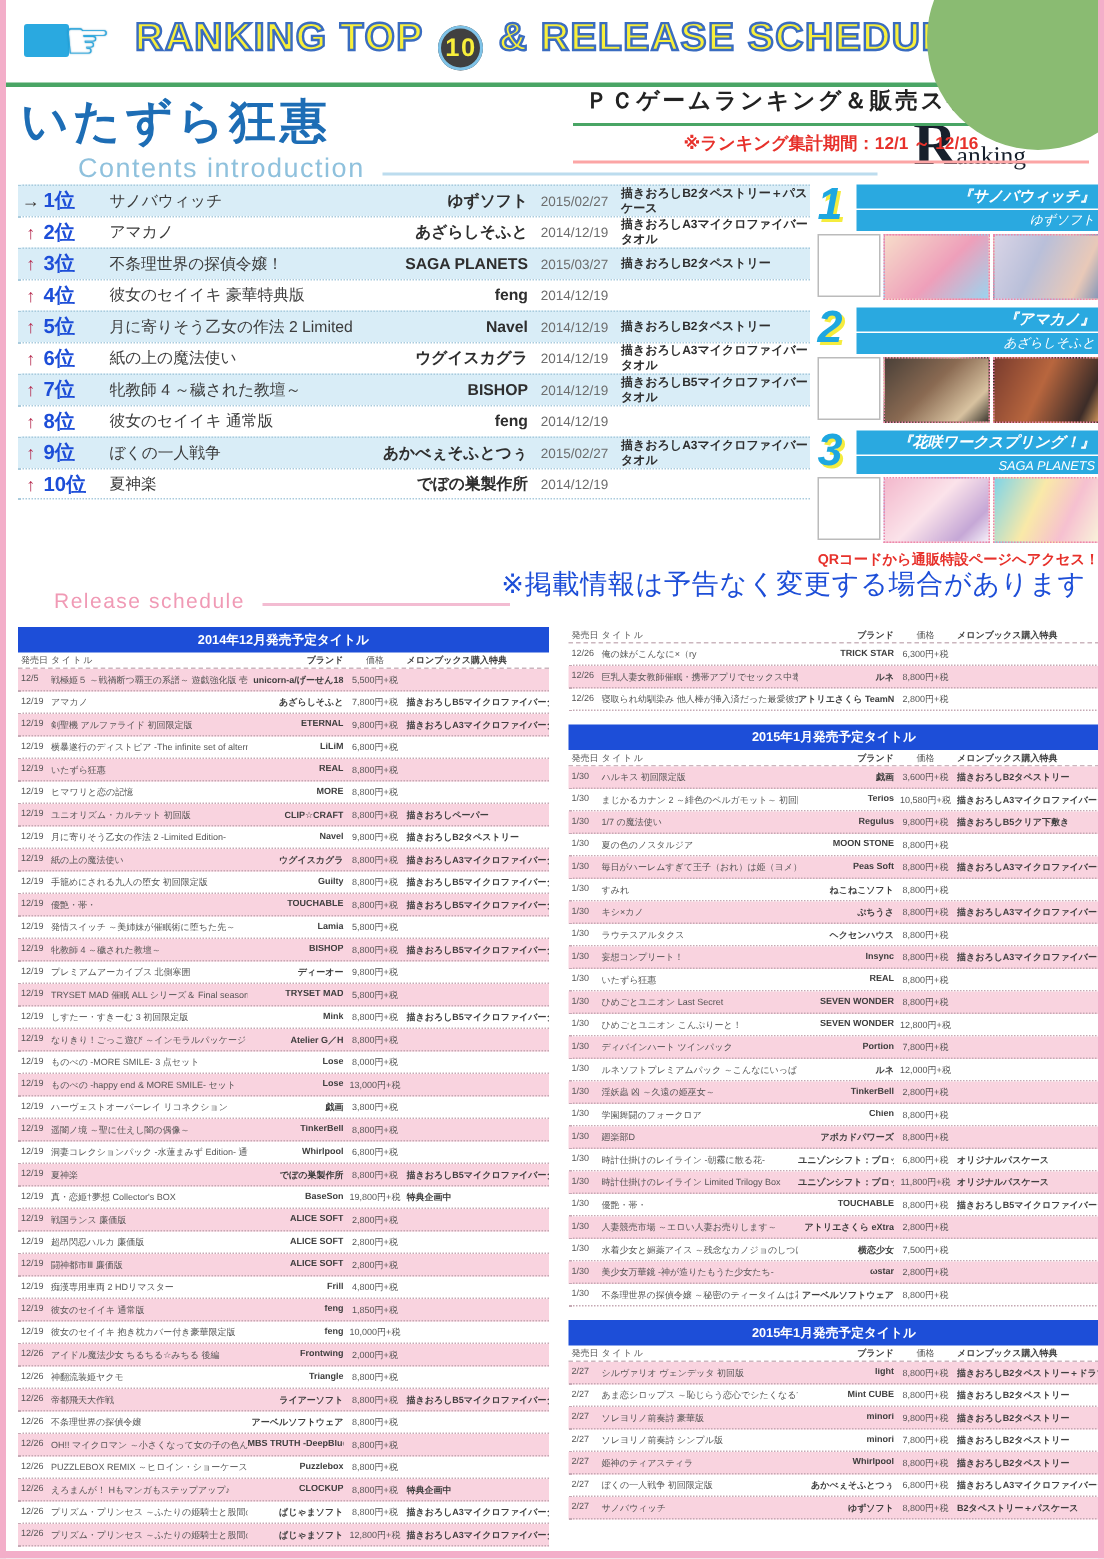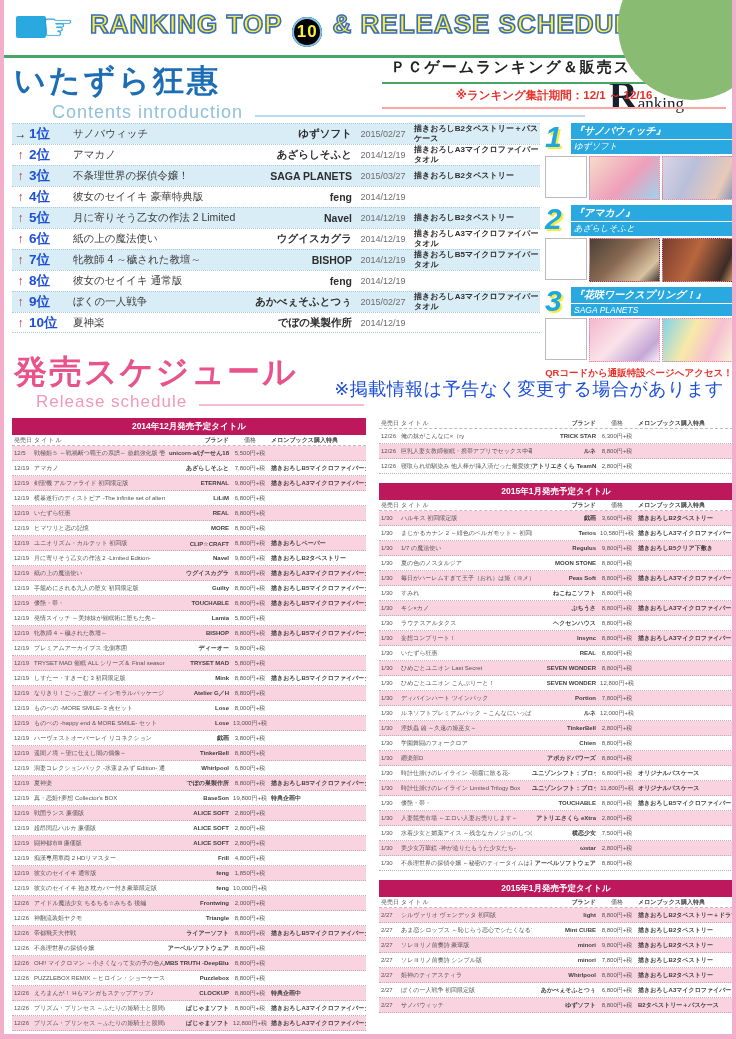--- a/index.html
+++ b/index.html
@@ -8,21 +8,21 @@
         border-left:4px solid #f3aec9;border-right:4px solid #f3aec9;border-bottom:5px solid #f3aec9;
         box-sizing:border-box;}
   
   .hdr{position:relative;height:55px;border-bottom:3px solid #49a565;}
   .hand{position:absolute;left:12px;top:12px;display:flex;align-items:center;}
   .hand .cuff{width:30px;height:22px;background:#2aa9e0;border-radius:2px;}
   .hand .point{font-size:36px;line-height:30px;color:#2aa9e0;margin-left:-4px;text-shadow:0 0 1px #1c7fb0;}
   .main-title{position:absolute;left:86px;top:9px;margin:0;font-size:26px;font-weight:900;letter-spacing:1px;
       color:#f8ef3b;-webkit-text-stroke:1.6px #3a6cc0;text-stroke:1.6px #3a6cc0;white-space:nowrap;}
   .title-num{display:inline-flex;align-items:center;justify-content:center;width:30px;height:30px;border-radius:50%;
-      background:#000000;color:#f8ef3b;-webkit-text-stroke:0;font-size:17px;vertical-align:-4px;margin:0 2px;
+      background:#404040;color:#f8ef3b;-webkit-text-stroke:0;font-size:17px;vertical-align:-4px;margin:0 2px;
       box-shadow:0 0 0 2px #7fc3e8 inset;}
   .badge{position:absolute;right:-34px;top:-48px;width:148px;height:148px;border-radius:50%;background:#8abb72;z-index:5;}
   .badge-text{position:absolute;right:48px;top:72px;color:#17202c;font-family:"Liberation Serif","DejaVu Serif",serif;
       font-size:17px;white-space:nowrap;}
   .badge-r{font-size:40px;font-weight:bold;}
   
   .lede{position:absolute;left:10px;top:60px;}
   .lede h2{margin:0;font-size:31px;letter-spacing:3px;color:#1d6db5;font-weight:900;}
   .lede .en{display:flex;align-items:center;margin-left:38px;color:#8fc1dd;font-size:18px;letter-spacing:1px;}
   .lede .en .ln{flex:none;width:330px;height:2px;background:#bcdcee;margin-left:12px;margin-top:6px;}
@@ -42,48 +42,48 @@
   .c-rbrand{width:116px;text-align:right;font-size:10.5px;font-weight:bold;color:#2e2e2e;flex:none;white-space:nowrap;}
   .c-rdate{width:62px;text-align:center;font-size:9px;color:#6d6d6d;flex:none;}
   .c-rbonus{width:126px;font-size:8px;font-weight:bold;color:#2e2e2e;line-height:1.2;flex:none;}
   .rhead .c-rank,.rhead .c-rtitle,.rhead .c-rbrand,.rhead .c-rdate,.rhead .c-rbonus{font-size:7.5px;font-weight:normal;color:#948f8f;}
   
   .promo{position:absolute;left:541px;top:123px;width:188px;}
   .card{margin-bottom:5px;}
   .card-head{display:flex;align-items:flex-start;}
   .num{width:26px;font-size:30px;font-weight:900;font-style:italic;color:#1ea7e0;line-height:0.95;flex:none;
        text-shadow:2px 2px 0 #f5ec3e;}
-  .bands{flex:1;min-width:0;}
+  .bands{flex:1;min-width:0;text-align:right;}
   .band-title{background:#2aa9e0;color:#fff;font-weight:bold;font-style:italic;font-size:10px;padding:1px 3px;white-space:nowrap;overflow:hidden;}
   .band-brand{background:#2aa9e0;color:#fff;font-style:italic;font-size:8.5px;padding:1px 3px;margin-top:1px;white-space:nowrap;overflow:hidden;}
   .card-body{display:flex;gap:2px;margin-top:2px;}
   .qr{width:40px;height:40px;flex:none;border:1px solid #bbb;background:
       linear-gradient(#000,#000) 3px 3px/9px 9px no-repeat,
       linear-gradient(#000,#000) right 3px top 3px/9px 9px no-repeat,
       linear-gradient(#000,#000) 3px bottom 3px/9px 9px no-repeat,
       repeating-conic-gradient(#000 0 25%,#fff 0 50%);
       background-color:#fff;background-size:9px 9px,9px 9px,9px 9px,5px 5px;}
   .thumb{flex:1;height:42px;border:1px dotted #e8a;}
   .c1 .t1{background:linear-gradient(135deg,#f6dcc9,#ee9fba 55%,#9bd4ef);}
   .c1 .t2{background:linear-gradient(115deg,#d9d4e6,#b9bfd9 40%,#e9c9b8 80%,#8898b8);}
   .c2 .t1{background:linear-gradient(135deg,#4a4038,#8a6a52 45%,#d8c2a0 80%,#3c3830);}
   .c2 .t2{background:linear-gradient(115deg,#7a3c2e,#b8663e 45%,#3c2c28 85%,#c89058);}
   .c3 .t1{background:linear-gradient(135deg,#f3b8cc,#fbe3ea 45%,#c5a7d6 80%,#f6f0f8);}
   .c3 .t2{background:linear-gradient(115deg,#7fd4e8,#f9e9a8 40%,#f6c0d0 70%,#f9f2da);}
   .qr-note{margin-top:4px;text-align:center;color:#e7312b;font-weight:bold;font-size:9.5px;white-space:nowrap;}
   
   .sched-title{position:absolute;left:10px;top:350px;margin:0;font-size:33px;font-weight:900;letter-spacing:2px;color:#e8538b;}
-  .sched-sub{position:absolute;left:32px;top:392px;display:flex;align-items:center;color:#f09ab5;font-size:17px;letter-spacing:1px;}
+  .sched-sub{position:absolute;left:32px;top:392px;display:flex;align-items:center;color:#f09ab5;font-size:14px;letter-spacing:1px;}
   .sched-sub .ln{flex:none;width:165px;height:2px;background:#f3bcd2;margin-left:12px;margin-top:6px;}
   .sched-note{position:absolute;right:8px;top:377px;color:#1d4ed8;font-weight:normal;font-size:18px;letter-spacing:0.5px;}
   
   .sched{position:absolute;left:8px;top:418px;width:722px;display:flex;gap:13px;align-items:flex-start;}
   .scol{width:354px;flex:none;}
   .sgroup{margin-bottom:9px;}
-  .sband{background:#be185d;color:#fff;font-weight:bold;font-size:8.5px;text-align:center;padding:2.5px 0;}
+  .sband{background:#1d4ed8;color:#fff;font-weight:bold;font-size:8.5px;text-align:center;padding:2.5px 0;}
   .shead{display:flex;align-items:center;font-size:6px;color:#8a8078;border-bottom:1px dashed #cbb6be;height:11px;box-sizing:border-box;}
   .srow{display:flex;align-items:center;min-height:15px;border-bottom:1px dotted #c5a9b4;box-sizing:border-box;font-size:6px;}
   .srow.pink{background:#f9d3df;}
   .s-date{width:20px;padding-left:2px;color:#555;flex:none;}
   .s-title{flex:1;min-width:0;color:#555;white-space:nowrap;overflow:hidden;}
   .s-brand{width:64px;text-align:right;font-weight:bold;color:#3e3e3e;flex:none;white-space:nowrap;overflow:hidden;}
   .s-price{width:42px;text-align:center;color:#555;flex:none;}
   .s-bonus{width:94px;font-weight:bold;color:#3e3e3e;flex:none;white-space:nowrap;overflow:hidden;padding-right:1px;}
   .shead .s-title{letter-spacing:1px;}
 </style>
@@ -251,21 +251,20 @@
     <div class="card-body">
       <div class="qr"></div>
       <div class="thumb t1"></div>
       <div class="thumb t2"></div>
     </div>
   </div>
 </div>
     <div class="qr-note">QRコードから通販特設ページへアクセス！</div>
   </div>
 
-  <h2 class="sched-title">発売スケジュール</h2>
   <div class="sched-sub">
       <span>Release schedule</span>
       <span class="ln"></span>
     </div>
   <div class="sched-note">※掲載情報は予告なく変更する場合があります</div>
 
   <div class="sched">
     <div class="scol" id="sched-left">
         <div class="sgroup">
   <div class="sband">2014年12月発売予定タイトル</div>

